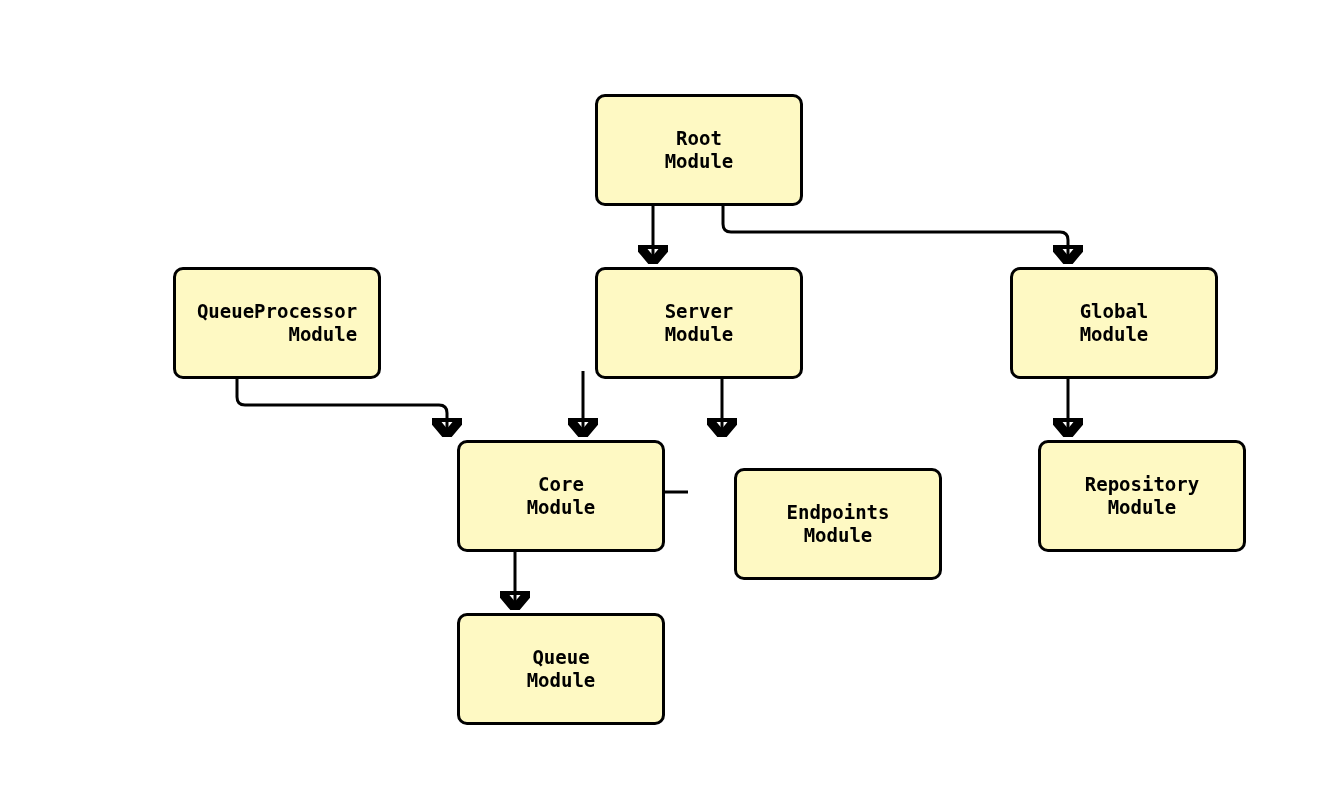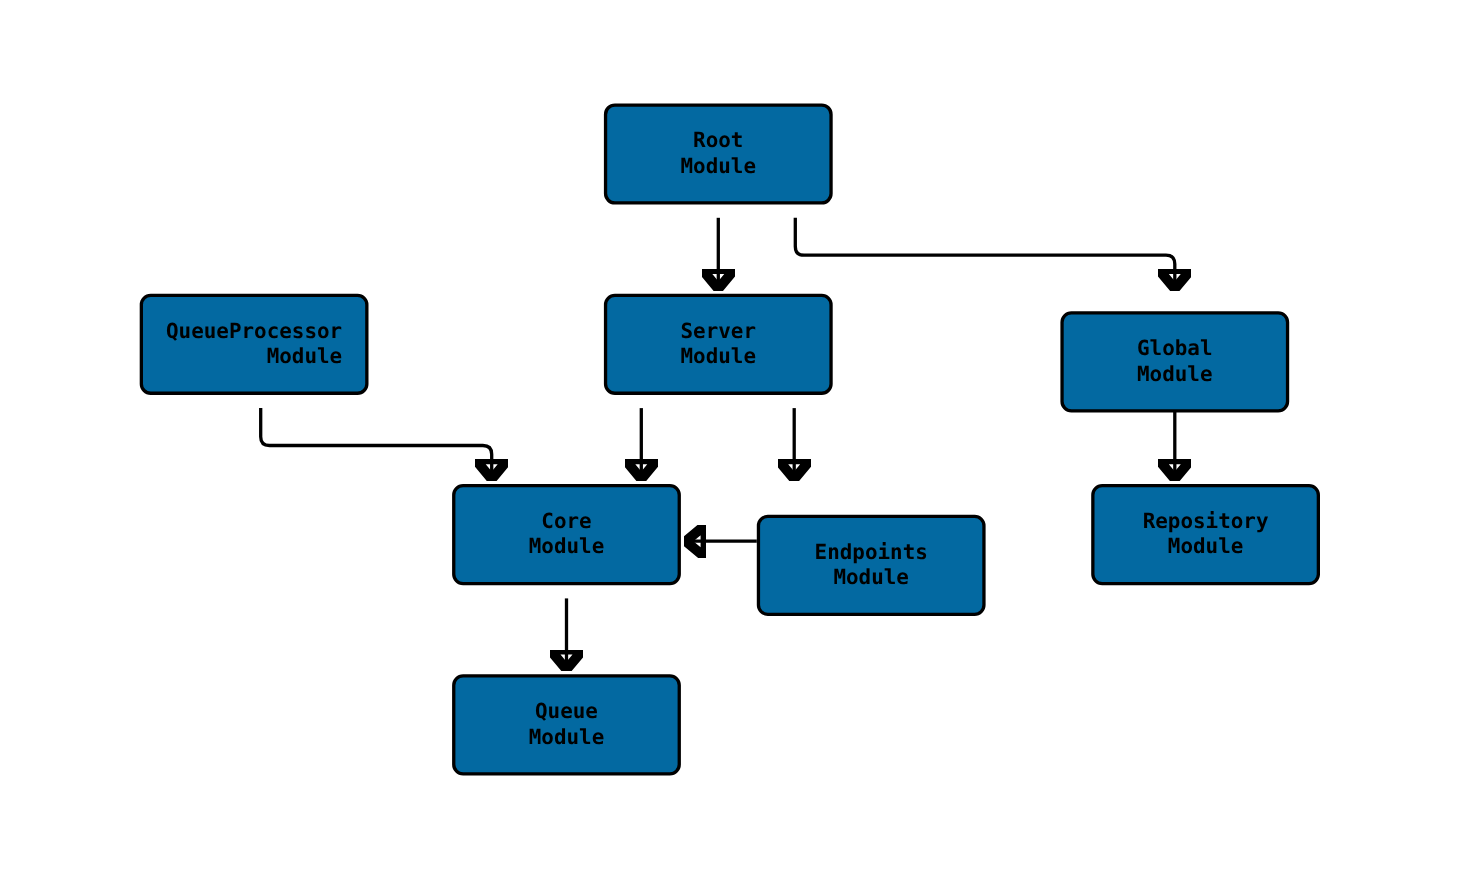--- a/index.html
+++ b/index.html
@@ -23,42 +23,43 @@
     height: 809px;
   }
   .edges-layer path {
     fill: none;
     stroke: #000000;
     stroke-width: 3;
   }
   .node {
     position: absolute;
     width: 208px;
-    height: 92px;
+    height: 112px;
     box-sizing: border-box;
-    background: #0369a1;
+    background: #fef9c3;
     border: 3px solid #000000;
     border-radius: 10px;
     display: flex;
     align-items: center;
     justify-content: center;
     text-align: center;
+    margin-left: 46px;
   }
   .node .label {
     font-weight: bold;
     font-size: 19px;
     line-height: 23px;
     color: #000000;
     white-space: pre-line;
   }
   
   .node-root        { left: 549px; top:  94px; }
   .node-queueproc   { left: 127px; top: 267px; text-align: right; }
   .node-server      { left: 549px; top: 267px; }
-  .node-global      { left: 964px; top: 283px; }
+  .node-global      { left: 964px; top: 267px; }
   .node-core        { left: 411px; top: 440px; }
   .node-endpoints   { left: 688px; top: 468px; }
   .node-repository  { left: 992px; top: 440px; }
   .node-queue       { left: 411px; top: 613px; }
 </style>
 </head>
 <body>
 
 <div class="canvas">
 

